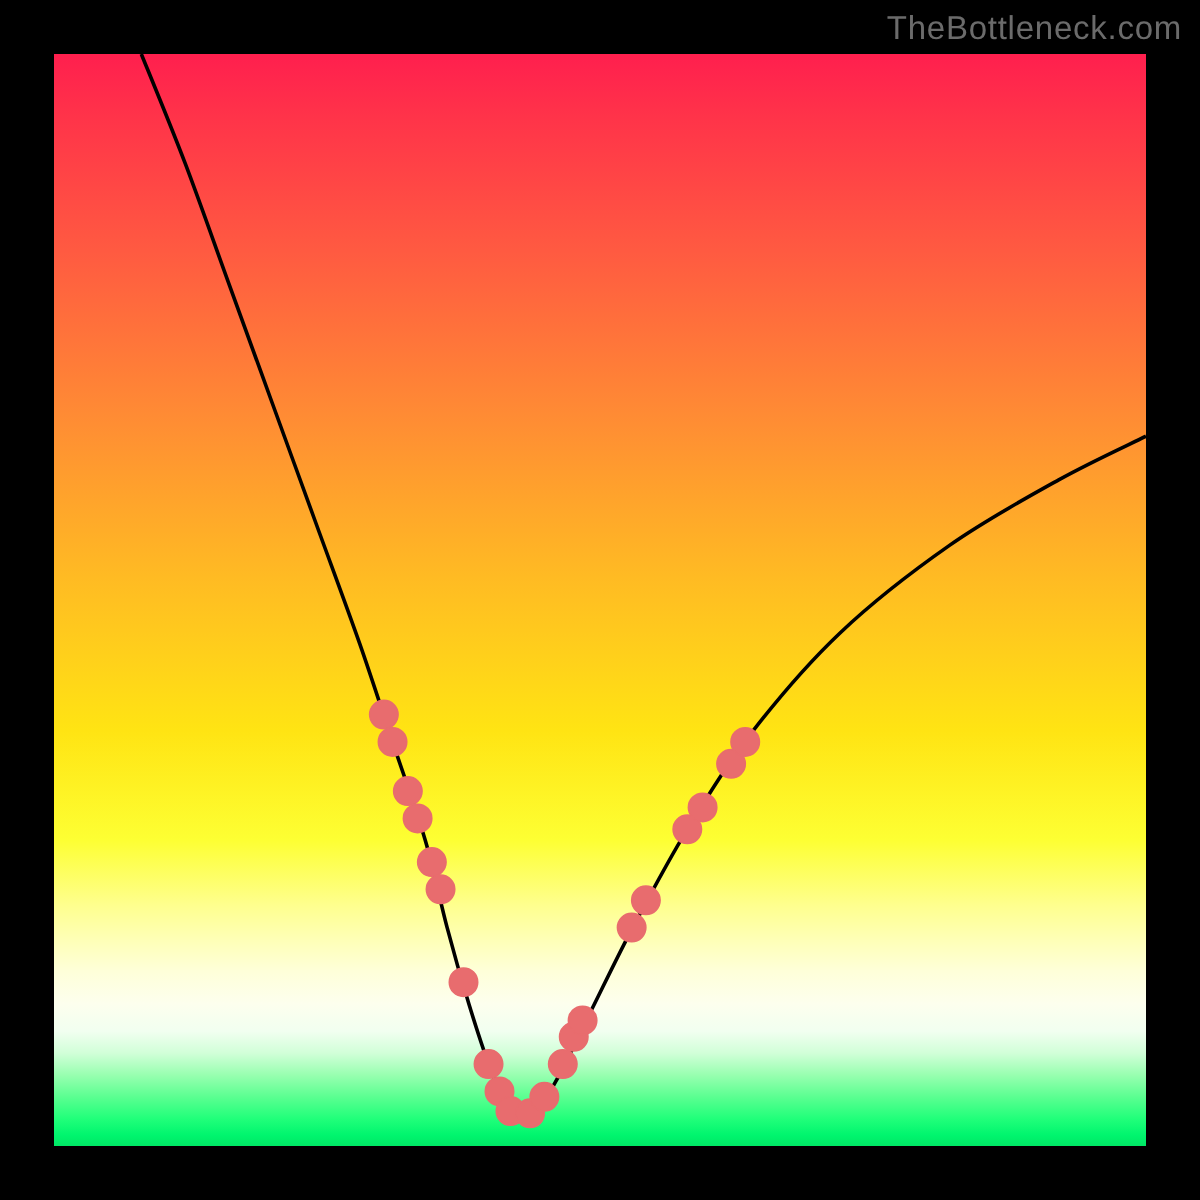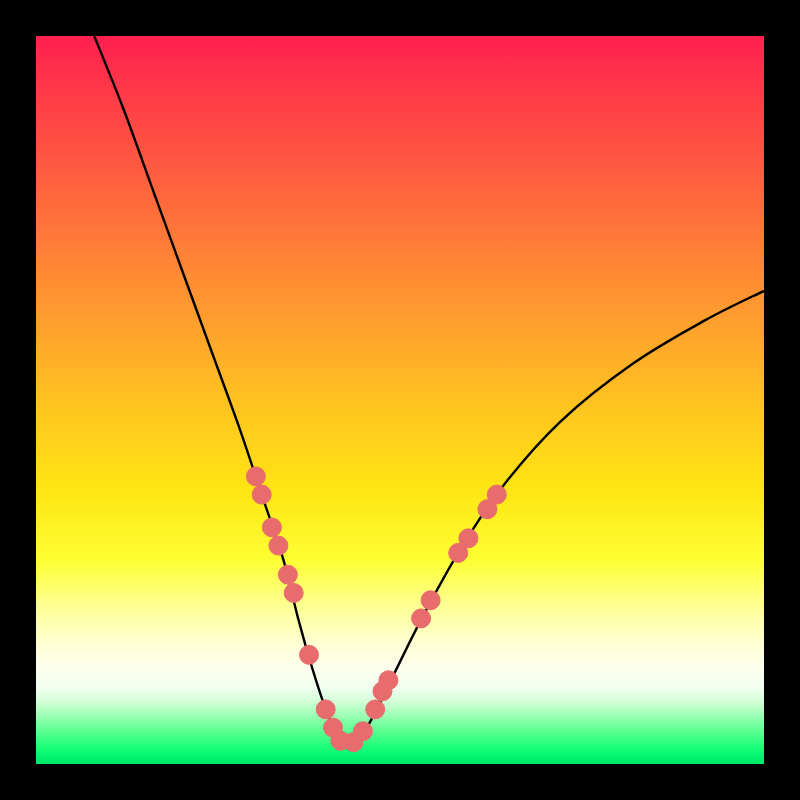--- a/index.html
+++ b/index.html
@@ -61,20 +61,21 @@
   }
   .dot {
     fill: #e86c6e;
     stroke: #e86c6e;
   }
 </style>
 </head>
 <body>
 
 <div class="frame">
+  <div class="watermark">TheBottleneck.com</div>
 
   <div class="plot-area">
     <div class="gradient-bg"></div>
     <svg class="curve" viewBox="0 0 728 728" preserveAspectRatio="none">
       <path id="curve-path" fill="none" stroke-width="2.4" d="M 58.2 0.0 C 63.1 12.1, 77.7 47.3, 87.4 72.8 C 97.1 98.3, 106.8 126.2, 116.5 152.9 C 126.2 179.6, 135.9 206.3, 145.6 233.0 C 155.3 259.7, 165.0 286.3, 174.7 313.0 C 184.4 339.7, 195.3 368.9, 203.8 393.1 C 212.3 417.4, 218.4 436.8, 225.7 458.6 C 233.0 480.5, 241.5 503.5, 247.5 524.2 C 253.6 544.8, 257.2 564.2, 262.1 582.4 C 266.9 600.6, 271.8 617.6, 276.6 633.4 C 281.5 649.1, 286.3 664.9, 291.2 677.0 C 296.1 689.2, 300.9 701.3, 305.8 706.2 C 310.6 711.0, 315.5 709.8, 320.3 706.2 C 325.2 702.5, 328.8 695.2, 334.9 684.3 C 340.9 673.4, 348.2 657.6, 356.7 640.6 C 365.2 623.7, 374.9 603.0, 385.8 582.4 C 396.8 561.8, 408.9 538.7, 422.2 516.9 C 435.6 495.0, 448.9 473.2, 465.9 451.4 C 482.9 429.5, 502.3 406.5, 524.2 385.8 C 546.0 365.2, 572.7 344.6, 597.0 327.6 C 621.2 310.6, 647.9 296.1, 669.8 283.9 C 691.6 271.8, 718.3 259.7, 728.0 254.8" stroke="#000000"></path>
       <g id="dots">
           <circle cx="219.9" cy="440.4" r="9.5" class="dot"></circle>
           <circle cx="225.7" cy="458.6" r="9.5" class="dot"></circle>
           <circle cx="235.9" cy="491.4" r="9.5" class="dot"></circle>
           <circle cx="242.4" cy="509.6" r="9.5" class="dot"></circle>

